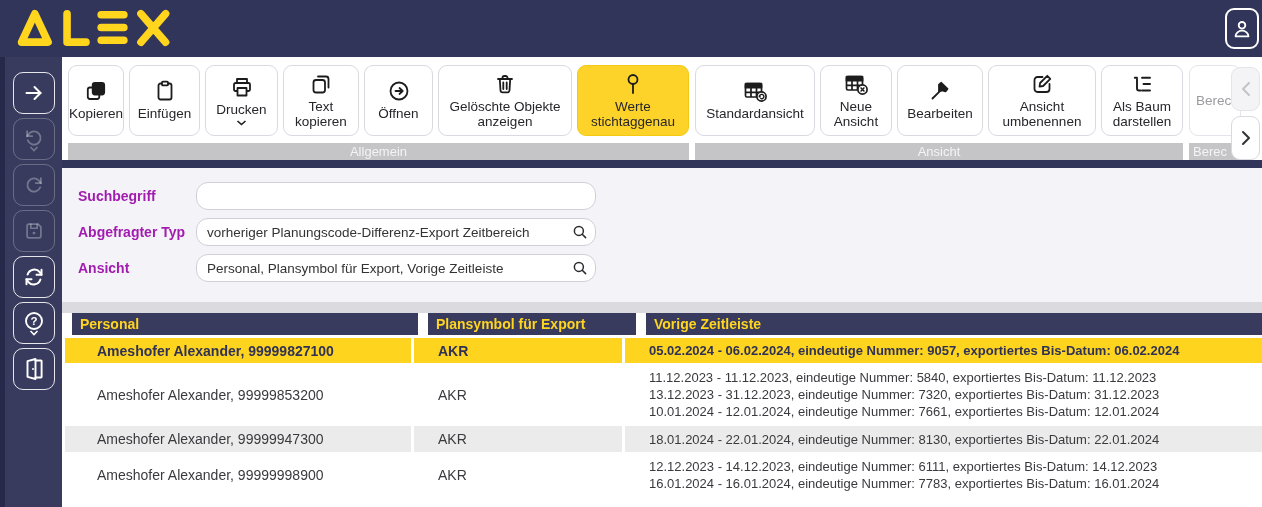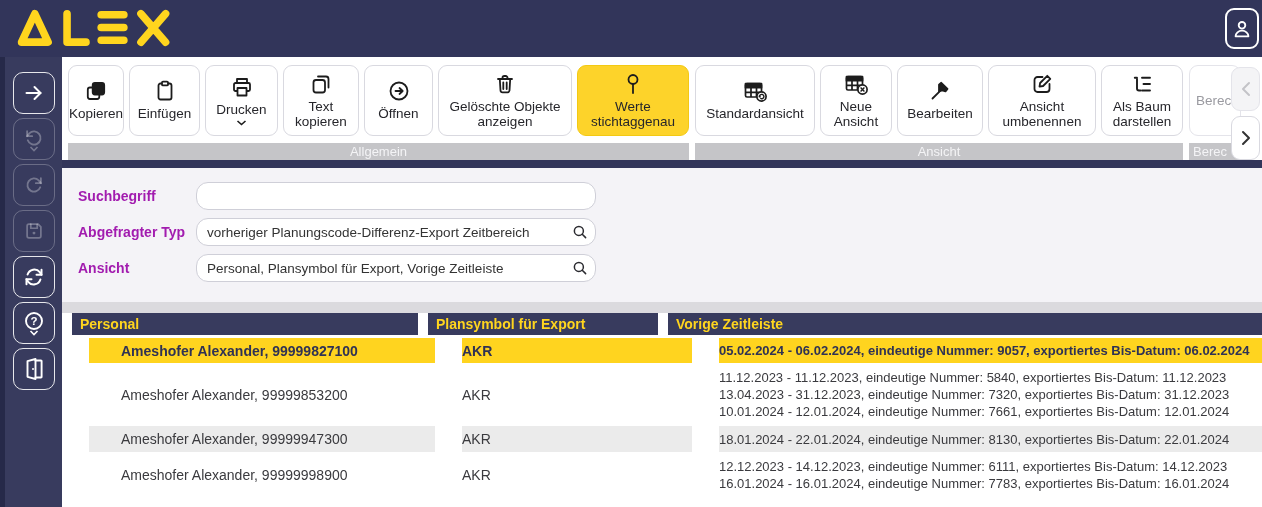--- a/index.html
+++ b/index.html
@@ -67,25 +67,25 @@
 
   .light-divider { height:11px; background:#dbdade; }
 
   
   .table { padding-left:3px; background:#fff; }
   .trow, .thead { display:flex; gap:3px; }
   .thead { margin-bottom:3px; }
   .th { background:#383b5e; color:#ffd51e; font-weight:bold; font-size:14px;
     height:22px; display:flex; align-items:center; padding:8px 8px; cursor:pointer;margin-left:7px; }
   .c1 { width:346px; flex-shrink:0; }
-  .c2 { width:230px; flex-shrink:0; }
+  .c2 { width:208px; flex-shrink:0; }
   .c3 { flex:1; min-width:0; }
   .trow { margin-bottom:3px; cursor:pointer; }
   .td { background:#fff; display:flex; flex-direction:column; justify-content:center;
-    padding:3px 0; font-size:14px; color:#3a3a3e;margin-left:24px; }
+    padding:3px 24px; font-size:14px; color:#3a3a3e; }
   .td.c1 { padding-left:32px; }
   .td .tl { font-size:13px; line-height:17px; white-space:nowrap; }
   .trow.sel .td { background:#ffd41f; color:#2f3254; font-weight:bold; }
   .trow.sel .td { min-height:25px; }
   .trow.alt .td { background:#ebebeb; }
   .r-1line .td { min-height:26px; }
   .r-2line .td { min-height:37px; }
   .r-3line .td { min-height:55px; }
 </style>
 </head>
@@ -355,21 +355,21 @@
         <div class="td c3">
           <div class="tl">05.02.2024 - 06.02.2024, eindeutige Nummer: 9057, exportiertes Bis-Datum: 06.02.2024</div>
         </div>
       </div>
 
       <div class="trow r-3line">
         <div class="td c1">Ameshofer Alexander, 99999853200</div>
         <div class="td c2">AKR</div>
         <div class="td c3">
           <div class="tl">11.12.2023 - 11.12.2023, eindeutige Nummer: 5840, exportiertes Bis-Datum: 11.12.2023</div>
-          <div class="tl">13.04.2023 - 31.12.2023, eindeutige Nummer: 7320, exportiertes Bis-Datum: 31.12.2023</div>
+          <div class="tl">13.12.2023 - 31.12.2023, eindeutige Nummer: 7320, exportiertes Bis-Datum: 31.12.2023</div>
           <div class="tl">10.01.2024 - 12.01.2024, eindeutige Nummer: 7661, exportiertes Bis-Datum: 12.01.2024</div>
         </div>
       </div>
 
       <div class="trow alt r-1line">
         <div class="td c1">Ameshofer Alexander, 99999947300</div>
         <div class="td c2">AKR</div>
         <div class="td c3">
           <div class="tl">18.01.2024 - 22.01.2024, eindeutige Nummer: 8130, exportiertes Bis-Datum: 22.01.2024</div>
         </div>

